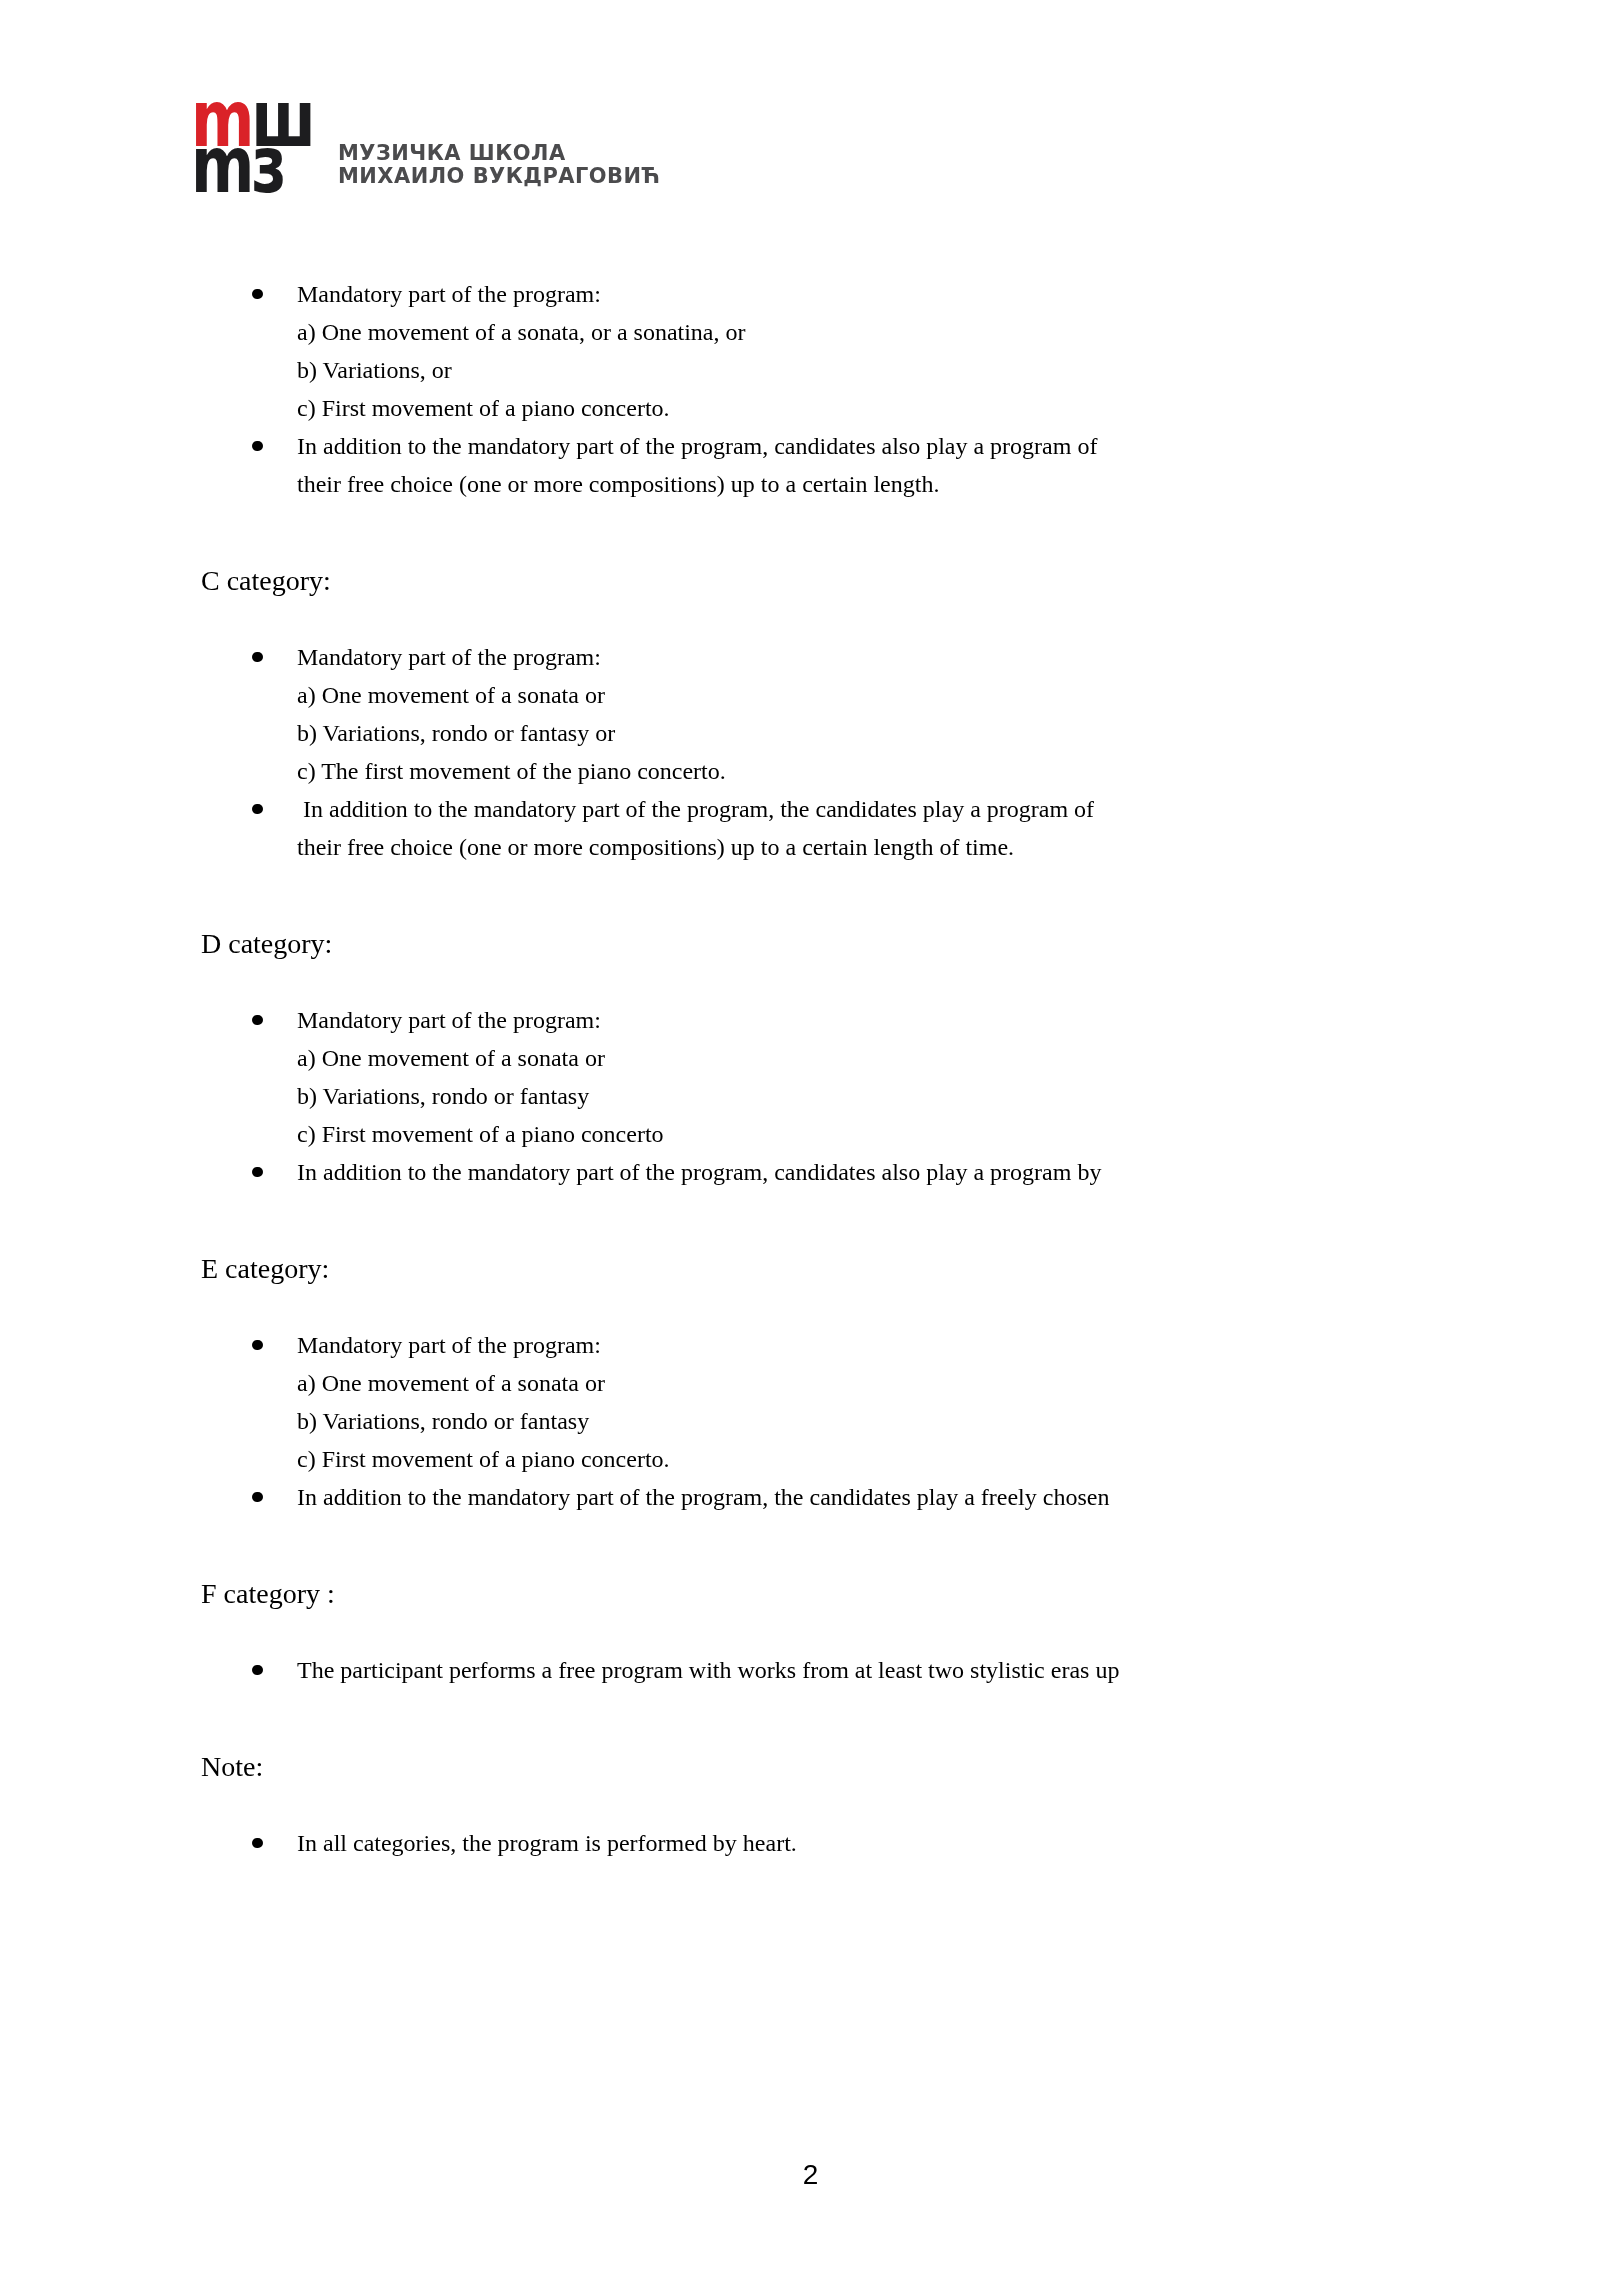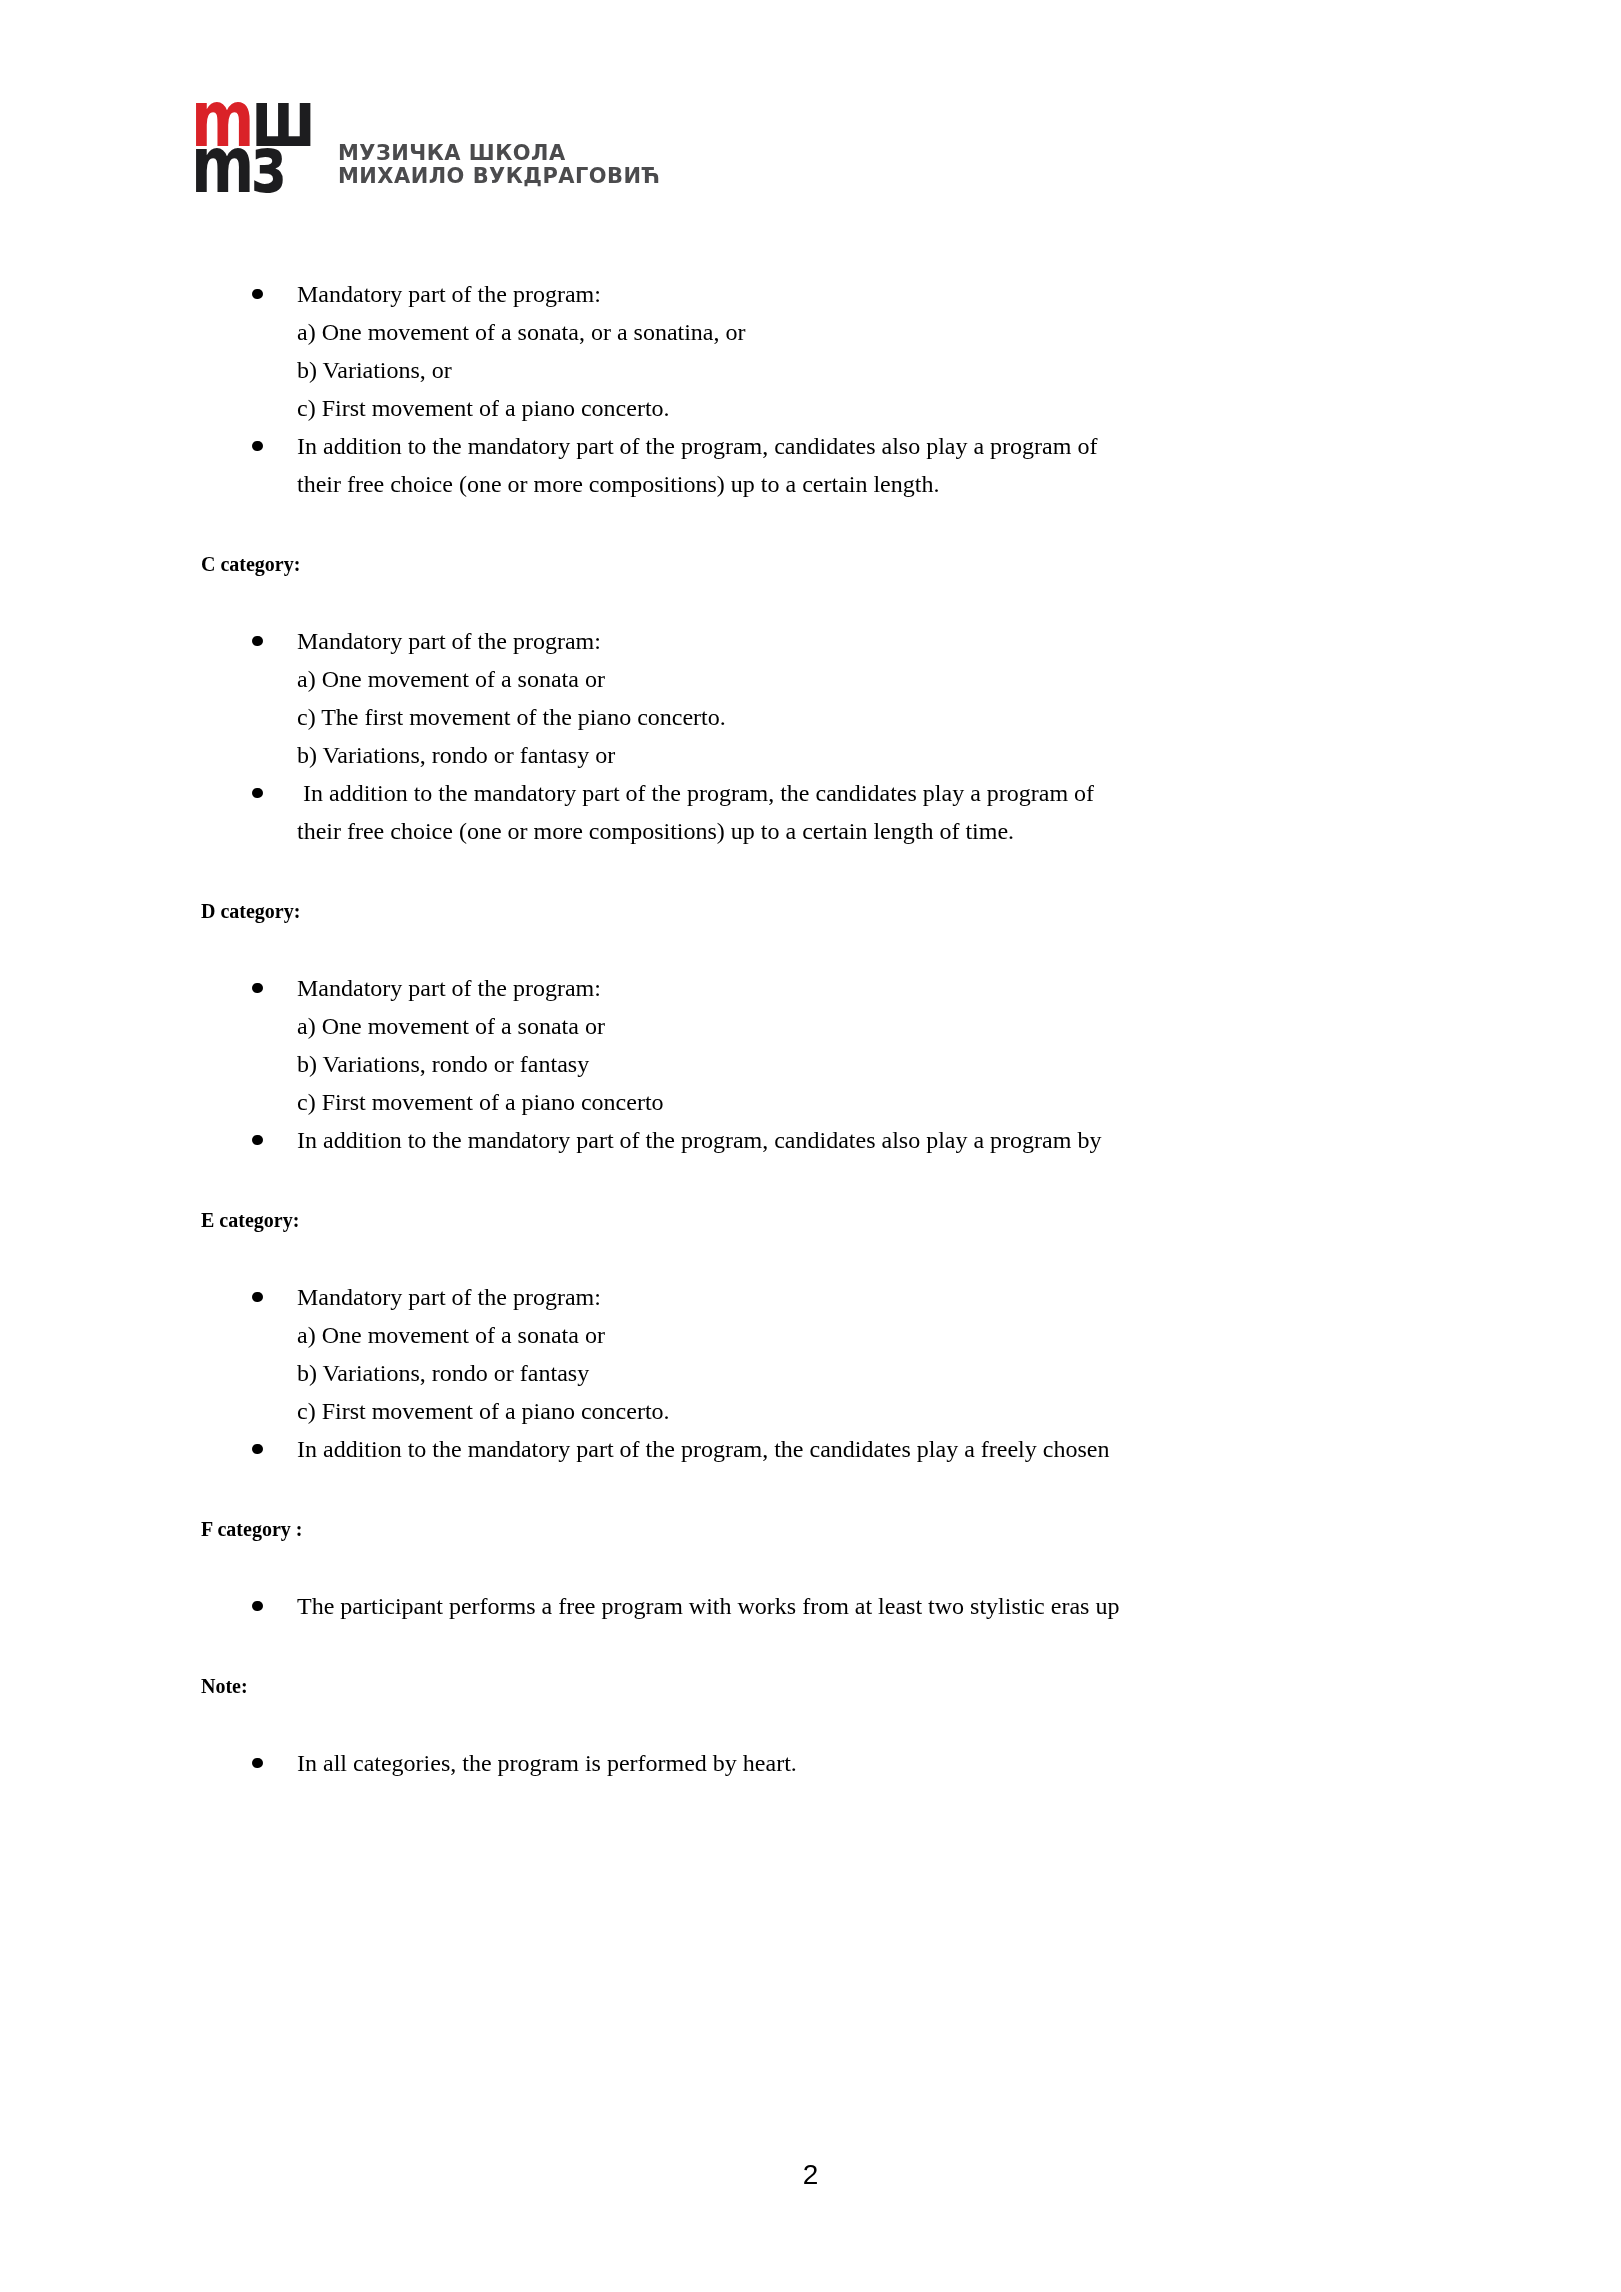--- a/index.html
+++ b/index.html
@@ -37,24 +37,24 @@
     line-height: 22.5px;
     letter-spacing: 0.5px;
     white-space: nowrap;
     transform: scaleX(0.97);
     transform-origin: left top;
   }
 
   
   .content { position: absolute; left: 201px; top: 275px; width: 1264px; }
   .heading {
-    font-weight: 700;
-    font-size: 20px;
+    font-weight: 400;
+    font-size: 28px;
     line-height: 37px;
-    margin: 43px 0 39px 0;
+    margin: 59px 0 39px 0;
     white-space: pre;
   }
   .blist { margin: 0; padding: 0; }
   .bitem { position: relative; padding-left: 96px; }
   .dot {
     position: absolute;
     left: 51px;
     top: 13.7px;
     width: 10.8px;
     height: 10.8px;
@@ -107,22 +107,22 @@
         <div class="line">their free choice (one or more compositions) up to a certain length.</div>
       </div>
     </div>
 
     <div class="heading">C category:</div>
     <div class="blist">
       <div class="bitem">
         <span class="dot"></span>
         <div class="line">Mandatory part of the program:</div>
         <div class="line">a) One movement of a sonata or</div>
+        <div class="line">b) Variations, rondo or fantasy or</div>
         <div class="line">c) The first movement of the piano concerto.</div>
-        <div class="line">b) Variations, rondo or fantasy or</div>
       </div>
       <div class="bitem">
         <span class="dot"></span>
         <div class="line"> In addition to the mandatory part of the program, the candidates play a program of</div>
         <div class="line">their free choice (one or more compositions) up to a certain length of time.</div>
       </div>
     </div>
 
     <div class="heading">D category:</div>
     <div class="blist">

